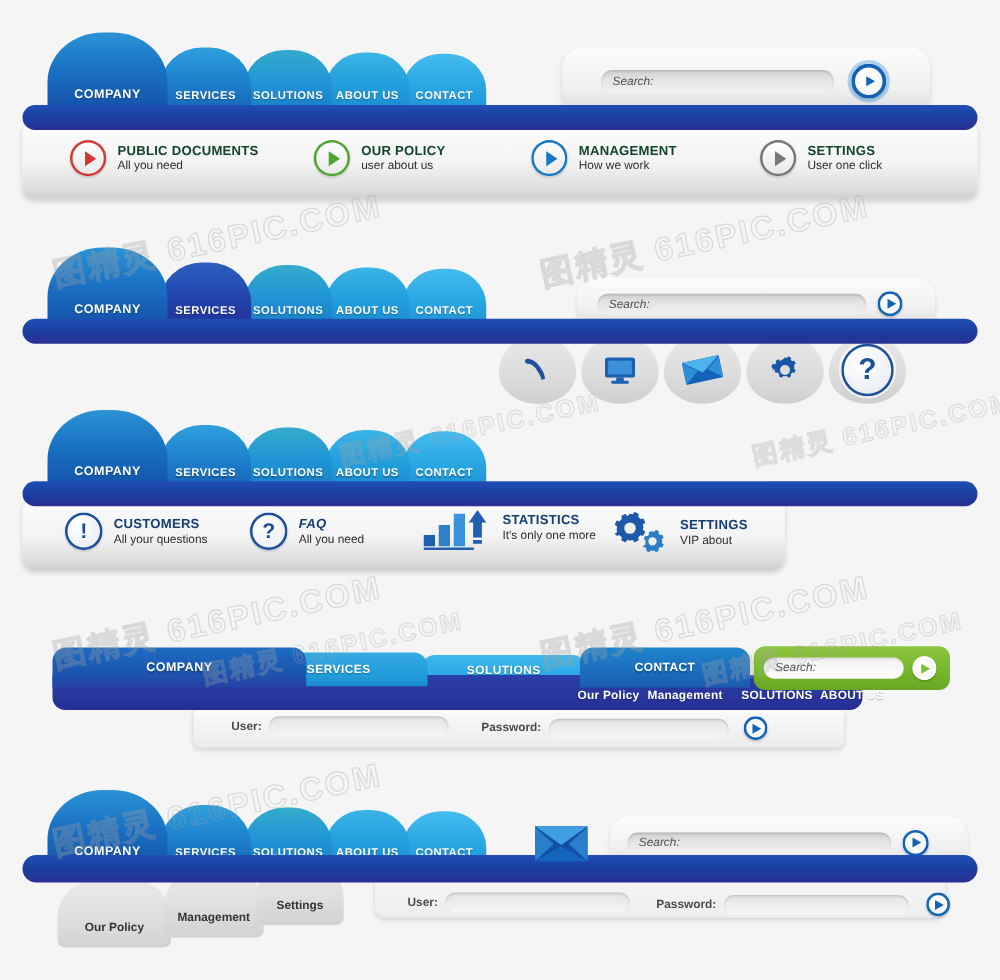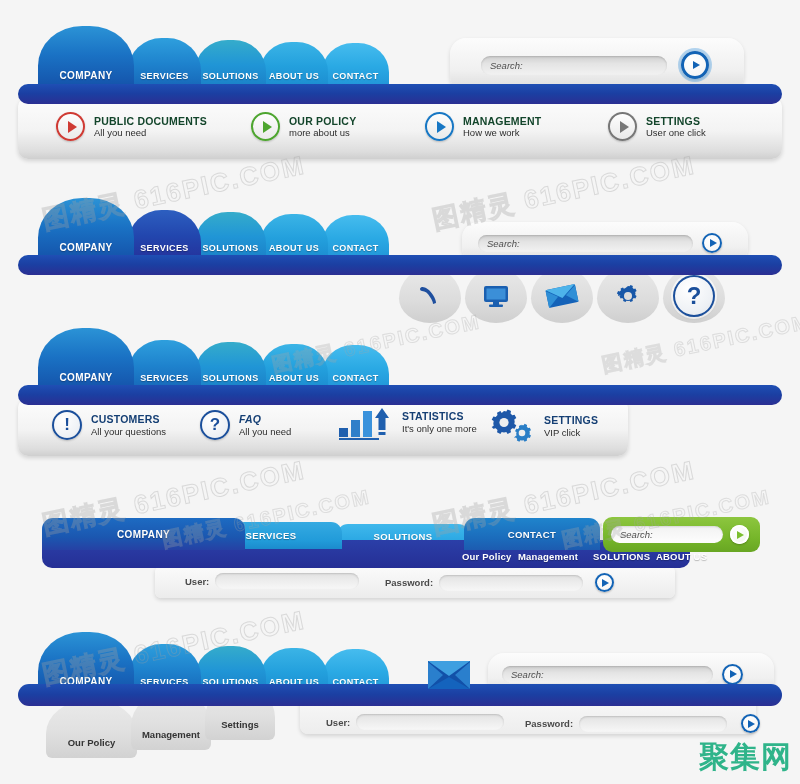--- a/index.html
+++ b/index.html
@@ -186,21 +186,20 @@
 
   <div class="wm" style="left:40px; top:175px;">图精灵  616PIC.COM</div>
   <div class="wm" style="left:430px; top:175px;">图精灵  616PIC.COM</div>
   <div class="wm small" style="left:270px; top:330px;">图精灵  616PIC.COM</div>
   <div class="wm small" style="left:600px; top:330px;">图精灵  616PIC.COM</div>
   <div class="wm" style="left:40px; top:480px;">图精灵  616PIC.COM</div>
   <div class="wm" style="left:430px; top:480px;">图精灵  616PIC.COM</div>
   <div class="wm small" style="left:160px; top:505px;">图精灵  616PIC.COM</div>
   <div class="wm small" style="left:560px; top:505px;">图精灵  616PIC.COM</div>
   <div class="wm" style="left:40px; top:630px;">图精灵  616PIC.COM</div>
-  <div class="brandwm">聚集网</div>
 
   <div class="nav">
 
     <div class="searchpod" style="left:450px; top:38px; width:294px; height:54px;">
       <div class="field" style="margin-left:31px; width:186px; height:19px;">
         <span class="lbl">Search:</span>
       </div>
       <div class="gobtn big" style="width:28px;height:28px;margin-left:14px;">
         <span class="tri"></span>
       </div>
@@ -236,21 +235,21 @@
         <div class="ttl">PUBLIC DOCUMENTS</div>
         <div class="sub">All you need</div>
       </div>
     </div>
     <div class="feat" style="left:251px; top:112px;">
       <div class="pcircle green">
           <span class="tri"></span>
         </div>
       <div class="txt">
         <div class="ttl">OUR POLICY</div>
-        <div class="sub">more about us</div>
+        <div class="sub">user about us</div>
       </div>
     </div>
     <div class="feat" style="left:425px; top:112px;">
       <div class="pcircle blue">
           <span class="tri"></span>
         </div>
       <div class="txt">
         <div class="ttl">MANAGEMENT</div>
         <div class="sub">How we work</div>
       </div>
@@ -393,21 +392,21 @@
 
     <div class="feat" style="left:487px; top:408px;">
       <svg width="48" height="36" viewBox="0 0 48 36">
         <path d="M17 3l2.3.4 1.3-2 3.4 1.7-.5 2.3 1.8 1.8 2.3-.5 1.7 3.4-2 1.3.4 2.3-.4 2.3 2 1.3-1.7 3.4-2.3-.5-1.8 1.8.5 2.3-3.4 1.7-1.3-2-2.3.4-2.3-.4-1.3 2-3.4-1.7.5-2.3-1.8-1.8-2.3.5L4.7 19l2-1.3-.4-2.3.4-2.3-2-1.3 1.7-3.4 2.3.5 1.8-1.8-.5-2.3L13.4 3l1.3 2z" fill="#1e58a8"></path>
         <circle cx="17" cy="14.5" r="4.6" fill="#eeeeee"></circle>
         <path d="M35 17l1.7.3.9-1.5 2.5 1.2-.3 1.7 1.3 1.3 1.7-.3 1.2 2.5-1.5.9.3 1.7-.3 1.7 1.5.9-1.2 2.5-1.7-.3-1.3 1.3.3 1.7-2.5 1.2-.9-1.5-1.7.3-1.7-.3-.9 1.5-2.5-1.2.3-1.7-1.3-1.3-1.7.3L28 28.4l1.5-.9-.3-1.7.3-1.7-1.5-.9 1.2-2.5 1.7.3 1.3-1.3-.3-1.7 2.5-1.2.9 1.5z" fill="#2a7ec6"></path>
         <circle cx="35" cy="25" r="3.3" fill="#eeeeee"></circle>
       </svg>
       <div class="txt">
         <div class="ttl" style="color:#153f74;">SETTINGS</div>
-        <div class="sub">VIP click</div>
+        <div class="sub">VIP about</div>
       </div>
     </div>
   </div>
 
   <div class="nav">
 
     <div class="panel" style="left:155px; top:566px; width:520px; height:32px; border-radius:6px; background:linear-gradient(180deg,#fbfbfb,#ececec);"></div>
     <div style="position:absolute; left:185px; top:573px; display:flex; align-items:center; gap:6px; z-index:8;">
       <span style="font-size:9.5px;color:#4a4a4a;font-weight:bold;">User:</span>
       <div class="field lite" style="width:144px;height:16px;"></div>

